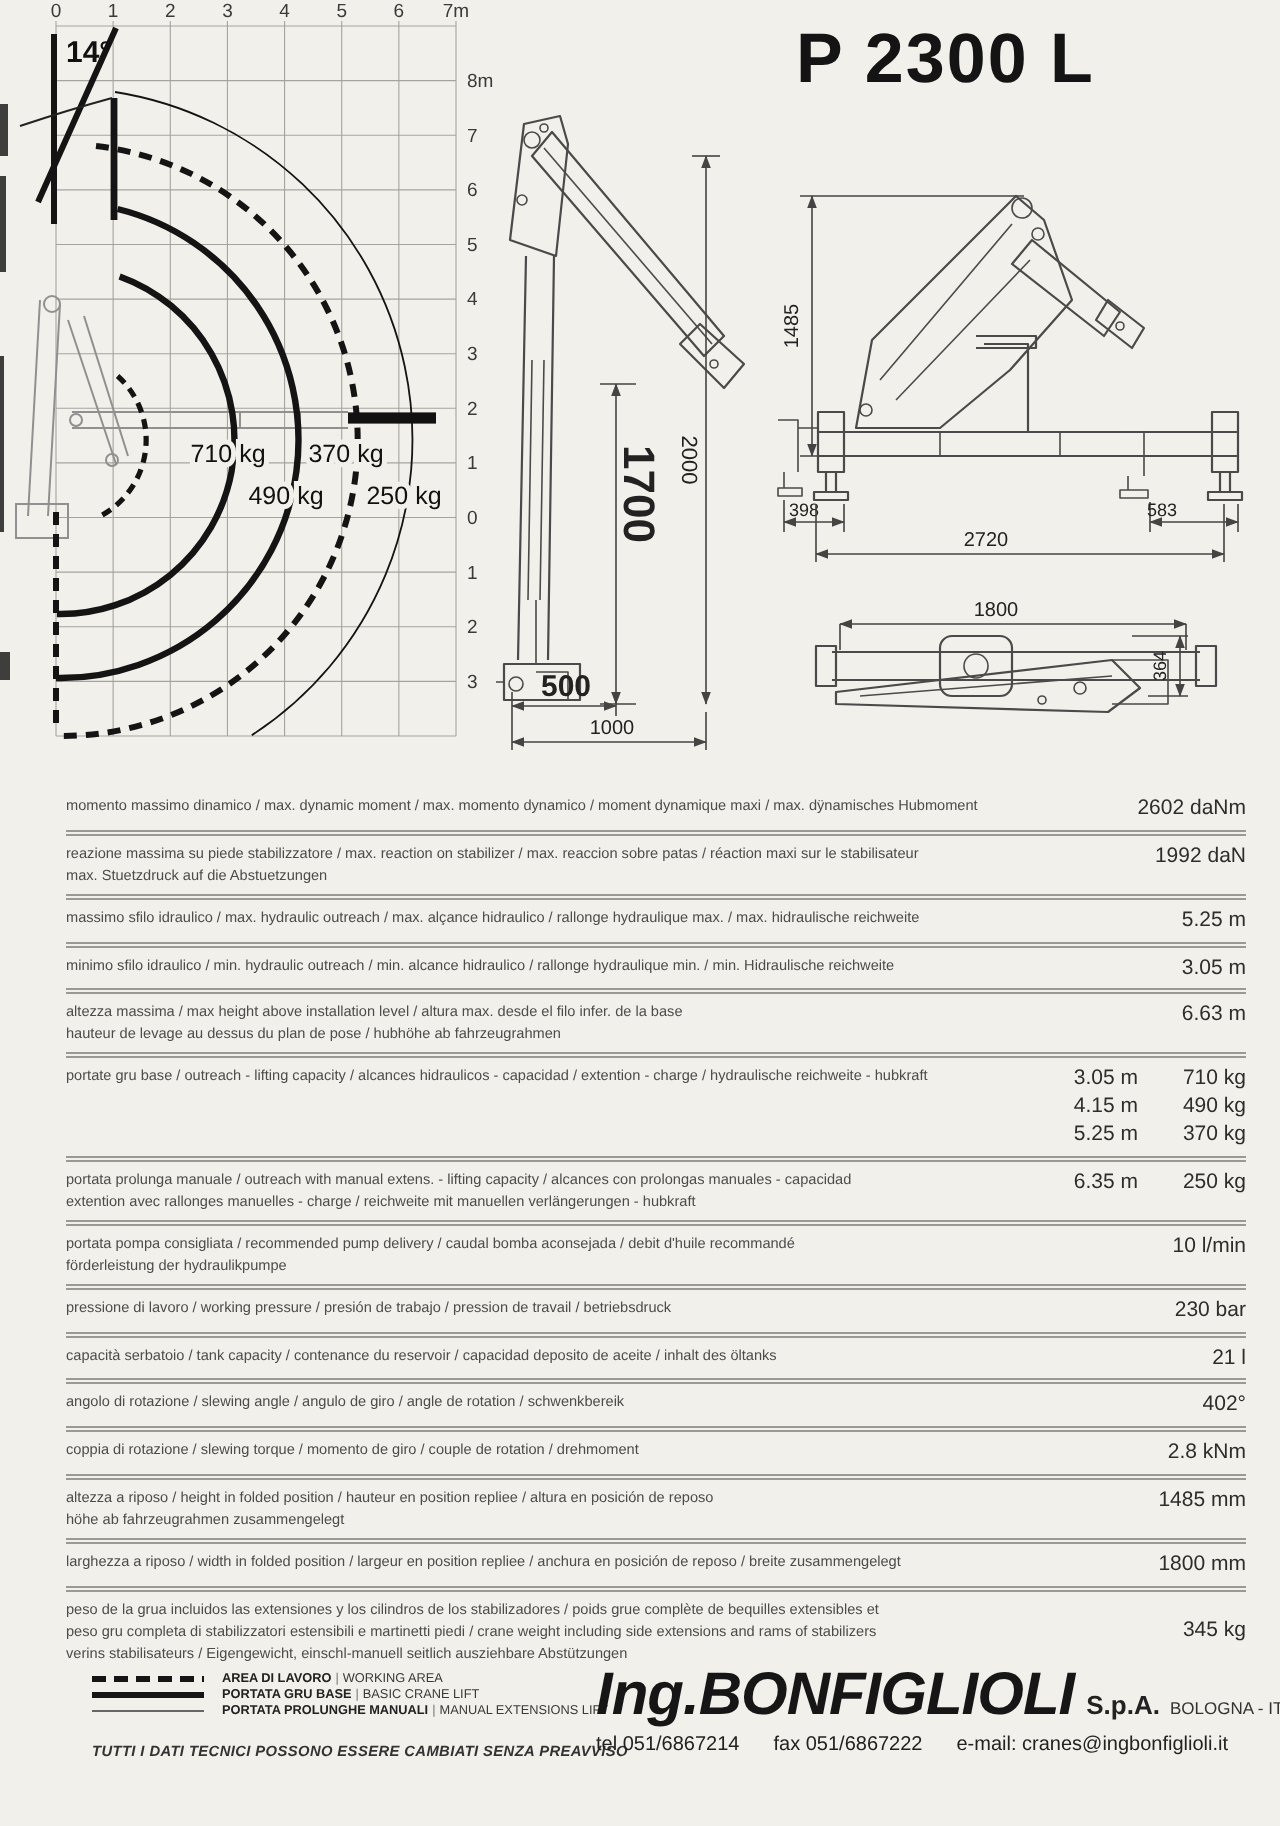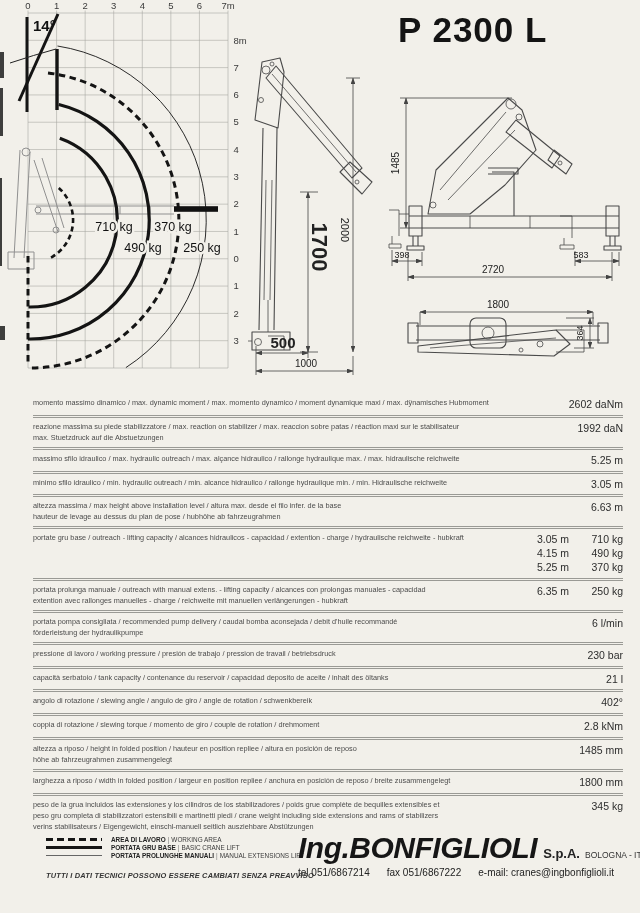--- a/index.html
+++ b/index.html
@@ -20,21 +20,21 @@
   .loadlab{font-size:12.5px;fill:#111;paint-order:stroke;stroke:#f2f0ea;stroke-width:5px;
            text-anchor:middle;}
   .angletext{font-size:15px;font-weight:bold;fill:#111;}
   
   .spec-table{position:absolute;left:33px;top:394px;width:590px;}
   .spec-row{display:flex;justify-content:space-between;padding:4px 0 3px 0;gap:20px;}
   .spec-row + .spec-row{border-top:3px double #9a9a95;}
   .spec-label{flex:1 1 auto;padding-right:8px;font-size:7.3px;line-height:1.5;color:#4c4c4c;}
   .spec-value{font-size:10.5px;color:#2d2d2d;text-align:right;white-space:nowrap;
               line-height:1.32;display:flex;flex-direction:column;justify-content:flex-start;}
-  .spec-value.bottom{justify-content:flex-start;margin-left:40px;}
+  .spec-value.bottom{justify-content:center;margin-left:40px;}
   .pair{display:flex;}
   .pair .pm{width:48px;text-align:right;}
   .pair .pk{width:54px;text-align:right;}
   
   .legend{position:absolute;left:46px;top:835px;}
   .legend-row{display:flex;align-items:center;height:8px;}
   .legend-sample{width:56px;margin-right:9px;flex:0 0 56px;}
   .sample-dashed{height:3px;background:repeating-linear-gradient(90deg,#151515 0 7px,transparent 7px 11px);}
   .sample-solid{height:3px;background:#151515;}
   .sample-thin{height:1px;background:#666;}
@@ -322,21 +322,21 @@
             <span class="pk">250 kg</span>
           </div>
         </div>
       </div>
       <div class="spec-row">
         <div class="spec-label">
           <div>portata pompa consigliata / recommended pump delivery / caudal bomba aconsejada / debit d'huile recommandé</div>
           <div>förderleistung der hydraulikpumpe</div>
         </div>
         <div class="spec-value">
-          <div>6 l/min</div>
+          <div>10 l/min</div>
         </div>
       </div>
       <div class="spec-row">
         <div class="spec-label">
           <div>pressione di lavoro / working pressure / presión de trabajo / pression de travail / betriebsdruck</div>
         </div>
         <div class="spec-value">
           <div>230 bar</div>
         </div>
       </div>

